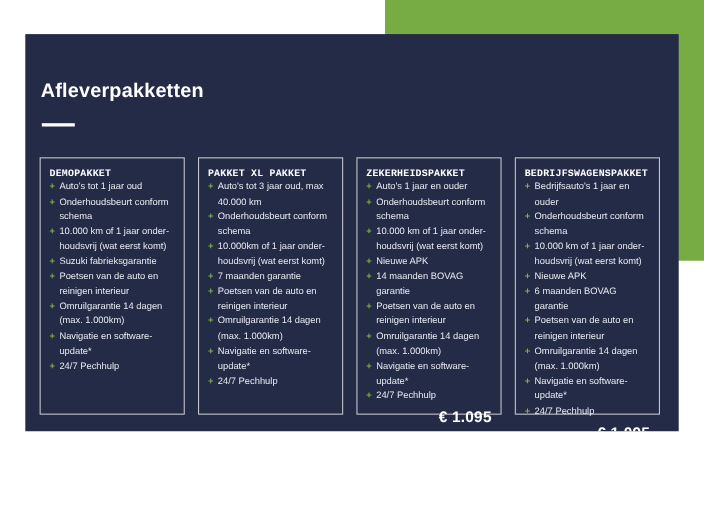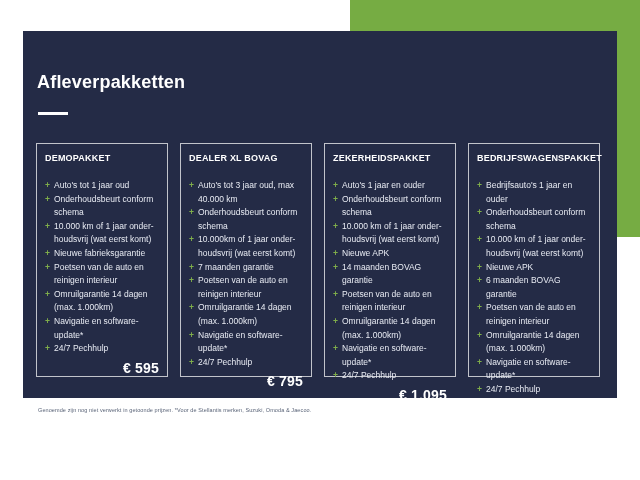--- a/index.html
+++ b/index.html
@@ -6,21 +6,21 @@
     --navy:#242B46;
     --green:#76AC43;
     --text:#E8EBF3;
     --plus:#7FAE4A;
     --border:rgba(255,255,255,0.72);
     --footnote:#5A6478;
   }
   html,body{margin:0;padding:0;}
   body{font-family:"Liberation Sans",sans-serif;}
   .screen{
-    position:relative;width:640px;height:480px;background:#ffffff;overflow:hidden;
+    position:relative;width:640px;height:392px;background:#ffffff;overflow:hidden;
   }
   .green-block{
     position:absolute;left:350px;top:0;width:290px;height:237px;
     background:var(--green);
   }
   .panel{
     position:absolute;left:23px;top:31px;width:594px;height:367px;
     background:var(--navy);
   }
   .slide-title{
@@ -37,21 +37,21 @@
   .card{
     flex:1 1 0;min-width:0;
     border:1px solid var(--border);
     box-sizing:border-box;
     padding:9px 8px 8px 8px;
     display:flex;flex-direction:column;
     background:var(--navy);
   }
   .card-title{
     color:#ffffff;font-size:9px;font-weight:700;letter-spacing:0.2px;
-    white-space:nowrap;margin-bottom:16px;
+    white-space:nowrap;margin-bottom:0;font-family:Liberation Mono, monospace;
   }
   .card-items{display:block;}
   .item{
     display:flex;align-items:flex-start;
     font-size:8.5px;line-height:13.6px;color:var(--text);
   }
   .plus{
     width:9px;flex:0 0 9px;color:var(--plus);font-weight:700;
   }
   .item-text{flex:1 1 auto;min-width:0;}
@@ -84,44 +84,43 @@
           <div class="item">
             <span class="plus">+</span>
             <span class="item-text">Onderhoudsbeurt conform schema</span>
           </div>
           <div class="item">
             <span class="plus">+</span>
             <span class="item-text">10.000 km of 1 jaar onder-houdsvrij (wat eerst komt)</span>
           </div>
           <div class="item">
             <span class="plus">+</span>
-            <span class="item-text">Nieuwe fabrieksgarantie</span>
-          </div>
-          <div class="item">
-            <span class="plus">+</span>
-            <span class="item-text">Poetsen van de auto en reinigen interieur</span>
-          </div>
-          <div class="item">
-            <span class="plus">+</span>
-            <span class="item-text">Omruilgarantie 14 dagen (max. 1.000km)</span>
-          </div>
-          <div class="item">
-            <span class="plus">+</span>
-            <span class="item-text">Navigatie en software-update*</span>
-          </div>
-          <div class="item">
-            <span class="plus">+</span>
-            <span class="item-text">24/7 Pechhulp</span>
-          </div>
-        </div>
-    <div class="card-price">€ 595</div>
-  </div>
-
-  <div class="card">
-    <div class="card-title">DEALER XL BOVAG</div>
+            <span class="item-text">Suzuki fabrieksgarantie</span>
+          </div>
+          <div class="item">
+            <span class="plus">+</span>
+            <span class="item-text">Poetsen van de auto en reinigen interieur</span>
+          </div>
+          <div class="item">
+            <span class="plus">+</span>
+            <span class="item-text">Omruilgarantie 14 dagen (max. 1.000km)</span>
+          </div>
+          <div class="item">
+            <span class="plus">+</span>
+            <span class="item-text">Navigatie en software-update*</span>
+          </div>
+          <div class="item">
+            <span class="plus">+</span>
+            <span class="item-text">24/7 Pechhulp</span>
+          </div>
+        </div>
+  </div>
+
+  <div class="card">
+    <div class="card-title">PAKKET XL PAKKET</div>
     <div class="card-items">
           <div class="item">
             <span class="plus">+</span>
             <span class="item-text">Auto's tot 3 jaar oud, max 40.000 km</span>
           </div>
           <div class="item">
             <span class="plus">+</span>
             <span class="item-text">Onderhoudsbeurt conform schema</span>
           </div>
           <div class="item">
@@ -142,21 +141,20 @@
           </div>
           <div class="item">
             <span class="plus">+</span>
             <span class="item-text">Navigatie en software-update*</span>
           </div>
           <div class="item">
             <span class="plus">+</span>
             <span class="item-text">24/7 Pechhulp</span>
           </div>
         </div>
-    <div class="card-price">€ 795</div>
   </div>
 
   <div class="card">
     <div class="card-title">ZEKERHEIDSPAKKET</div>
     <div class="card-items">
           <div class="item">
             <span class="plus">+</span>
             <span class="item-text">Auto's 1 jaar en ouder</span>
           </div>
           <div class="item">

